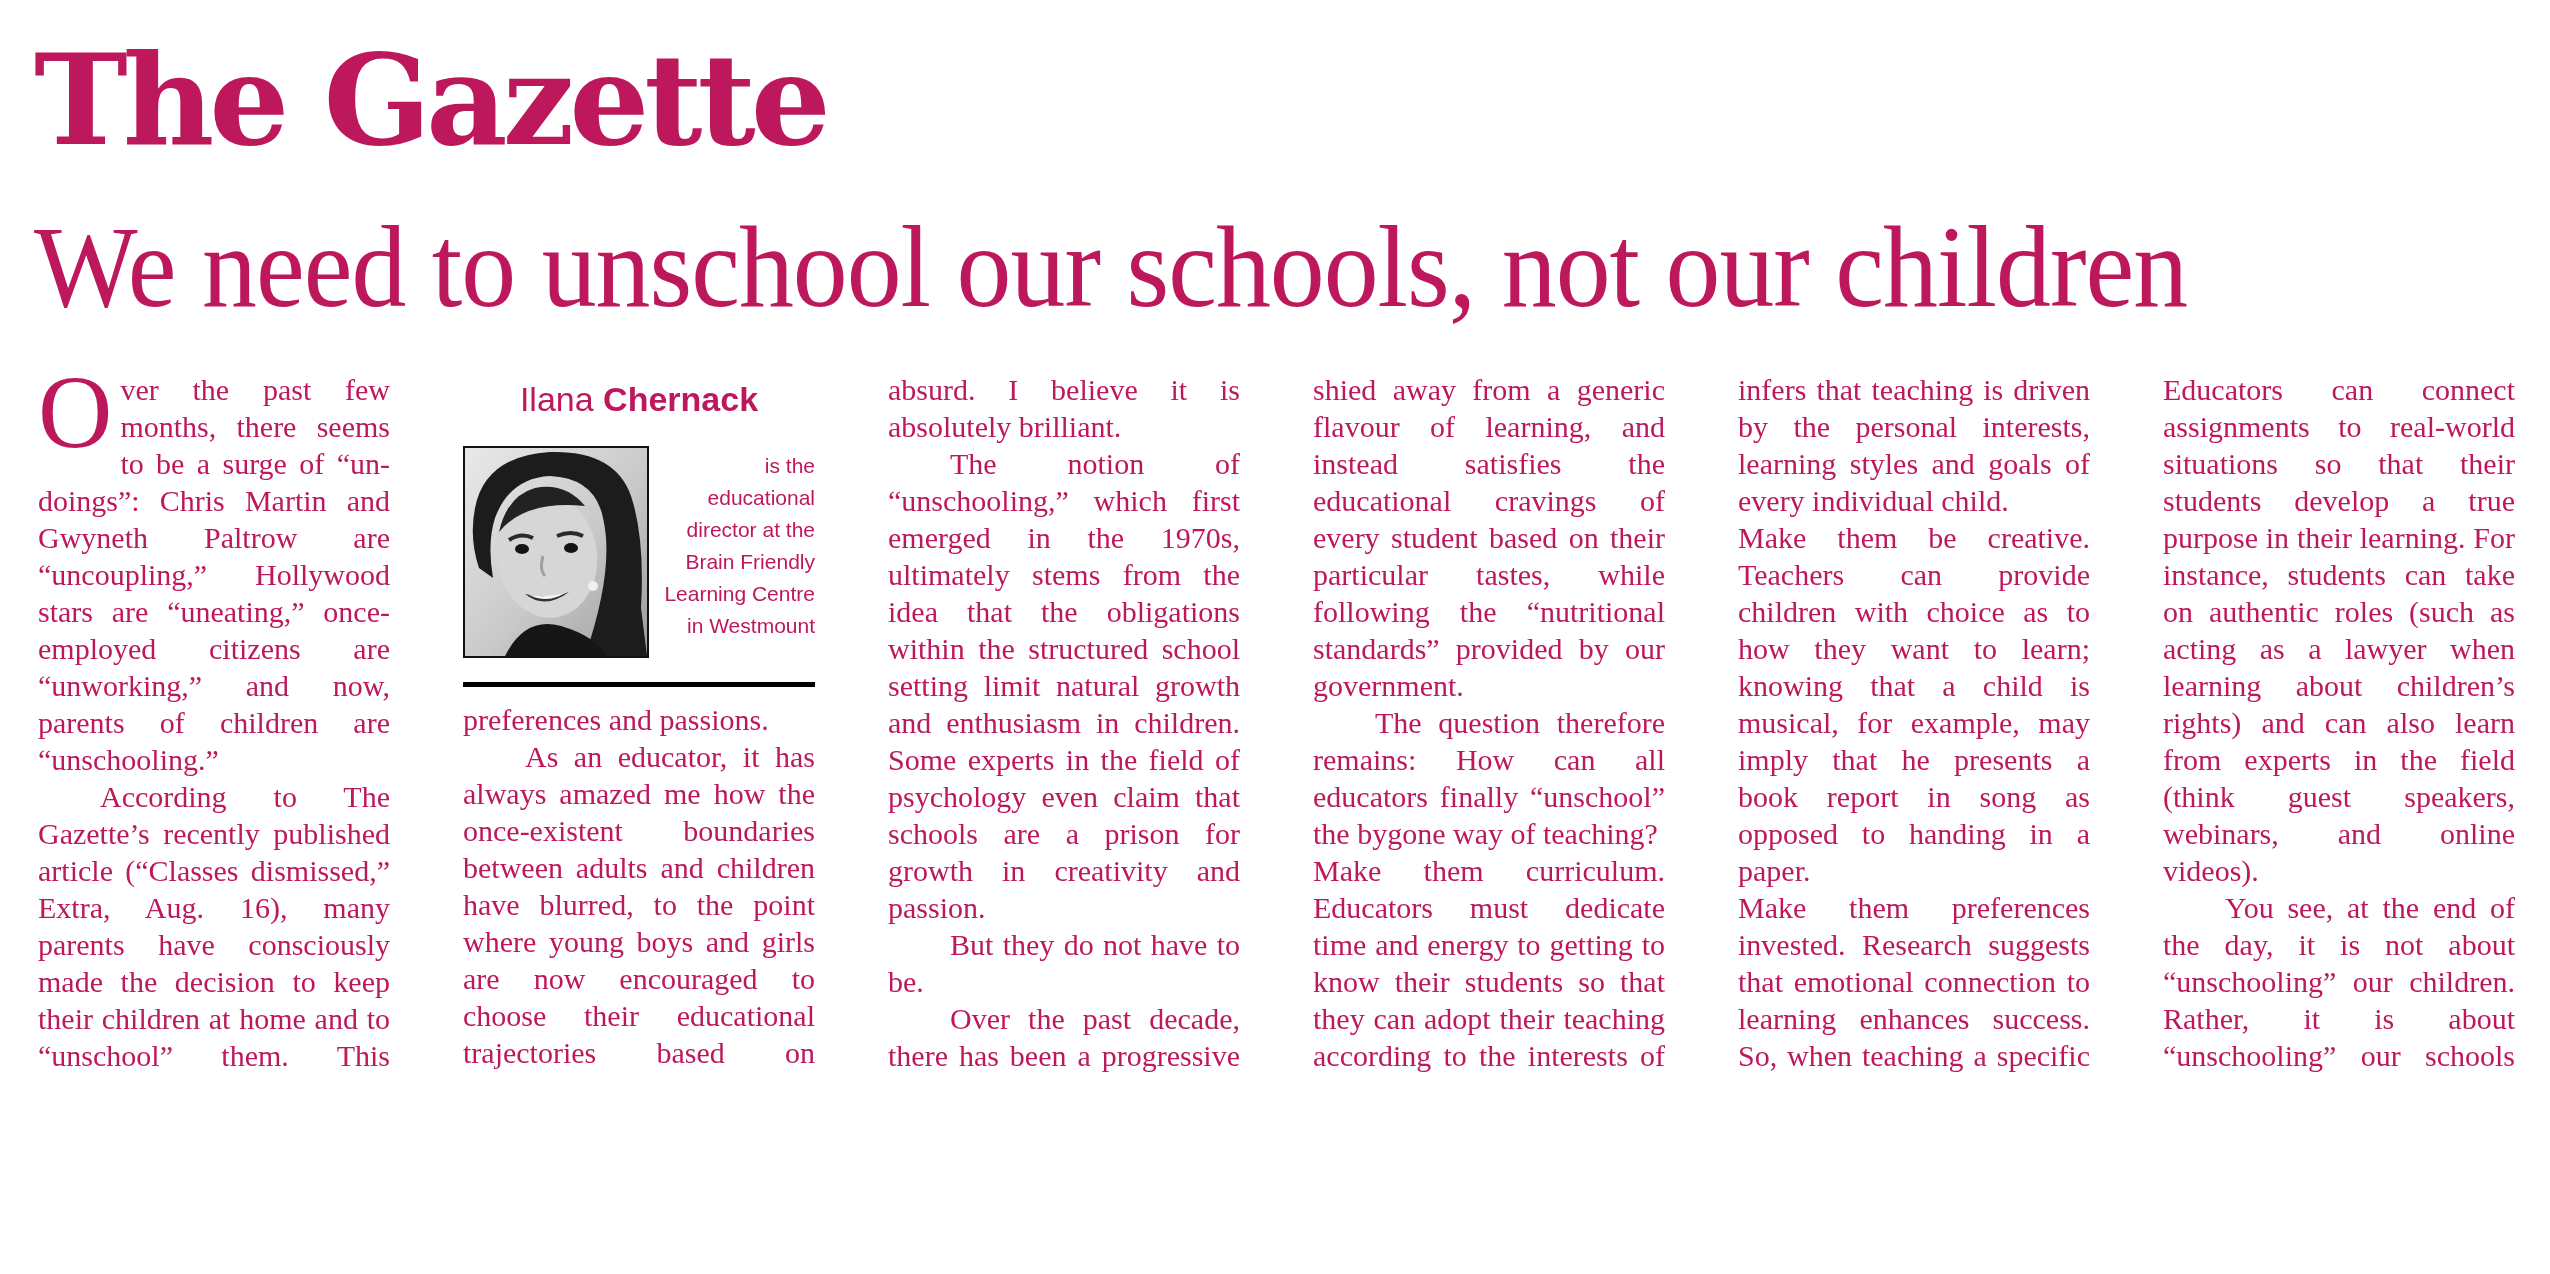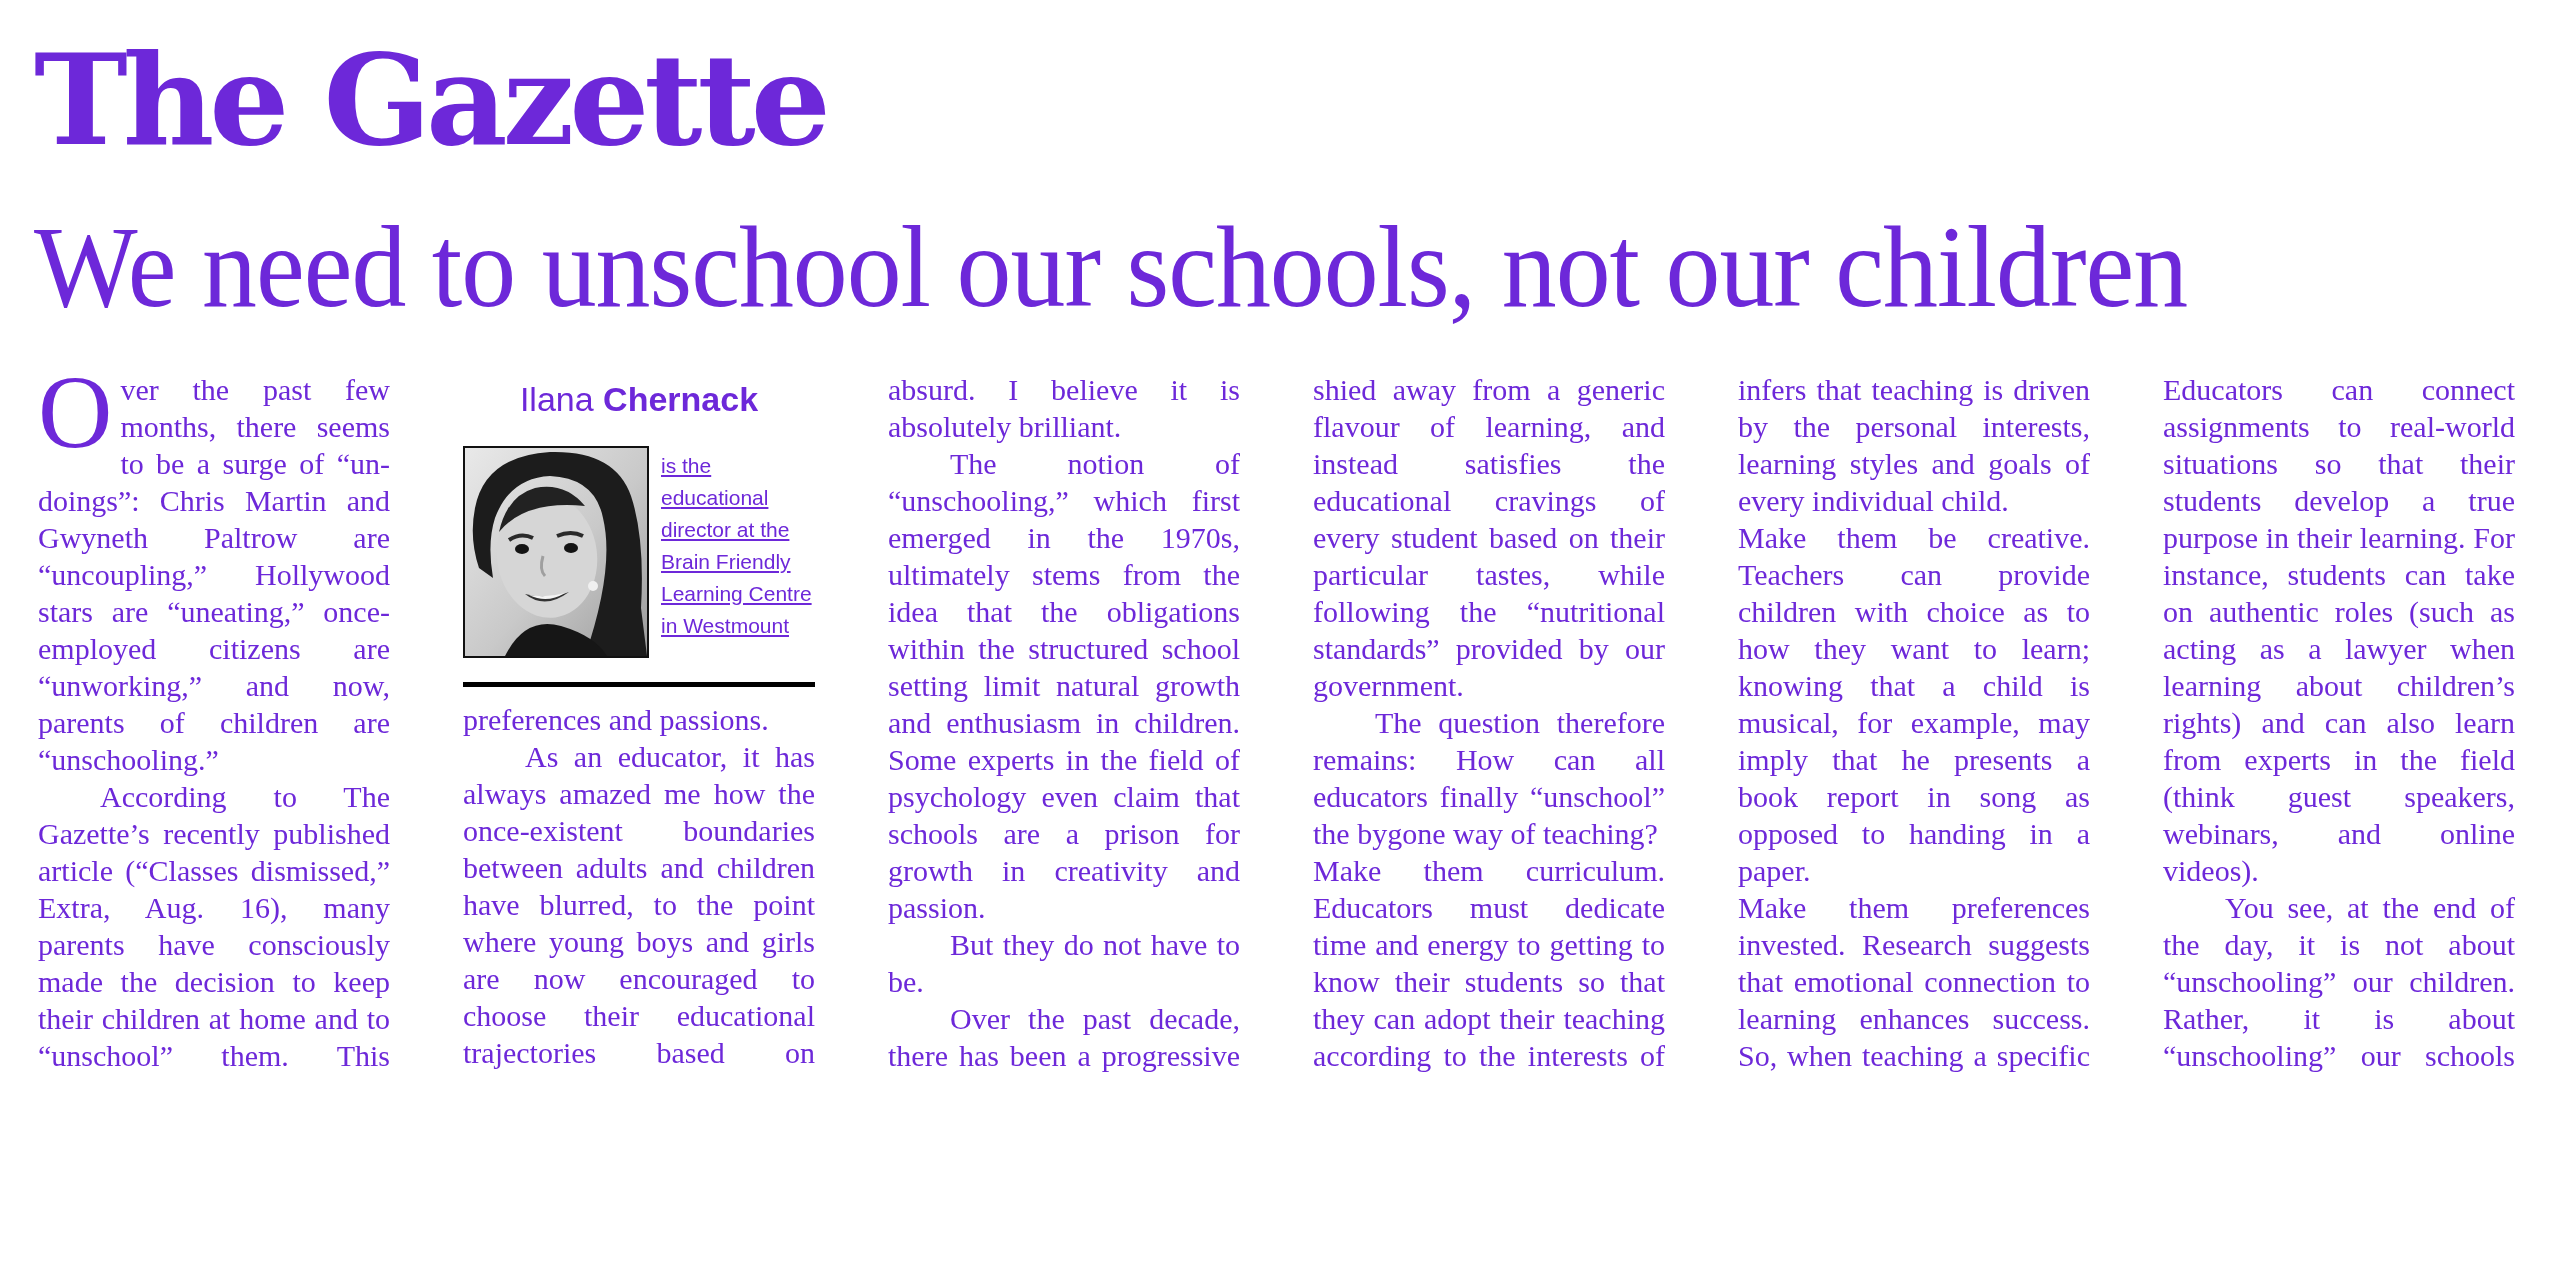--- a/index.html
+++ b/index.html
@@ -1,20 +1,20 @@
 <!DOCTYPE html>
 <html><head>
 <meta charset="utf-8">
 <style>
   html,body { margin:0; padding:0; background:#ffffff; }
   .page {
     position:relative;
     width:2550px; height:1079px;
     background:#ffffff;
-    color:#6d28d9;
+    color:#be185d;
     overflow:hidden;
   }
   header { padding:28px 22px 0 34px; overflow:hidden; }
   .masthead {
     font-family:"DejaVu Serif", serif;
     font-weight:bold;
     font-size:126px;
     line-height:1.15;
     letter-spacing:-5px;
     white-space:nowrap;
@@ -71,22 +71,21 @@
     flex:0 0 auto;
     border:2px solid #111;
     background:#cfcfcf;
   }
   .photo svg { display:block; }
   .blurb {
     font-family:"Liberation Sans", sans-serif;
     font-size:21px;
     line-height:32px;
     padding-top:4px;
-    text-align:left;
-    text-decoration:underline;
+    text-align:right;
   }
   .rule {
     border:none;
     border-top:5px solid #000;
     margin:0 0 14px 0;
   }
 </style>
 </head>
 <body>
 

